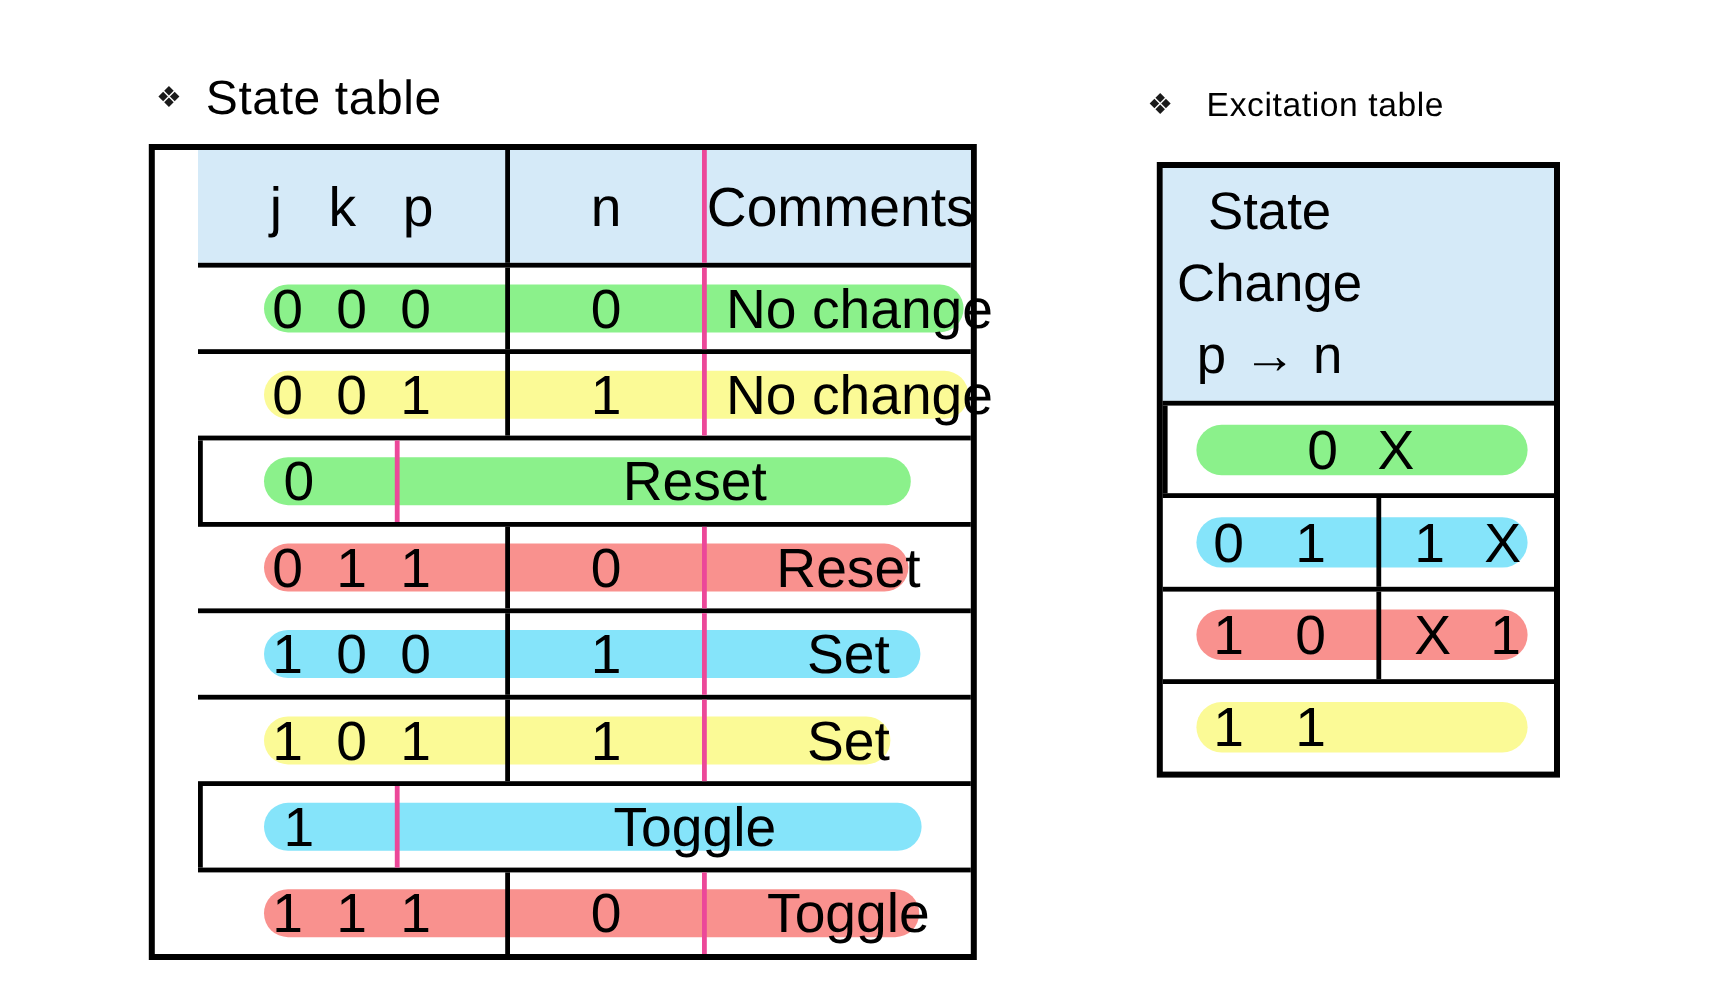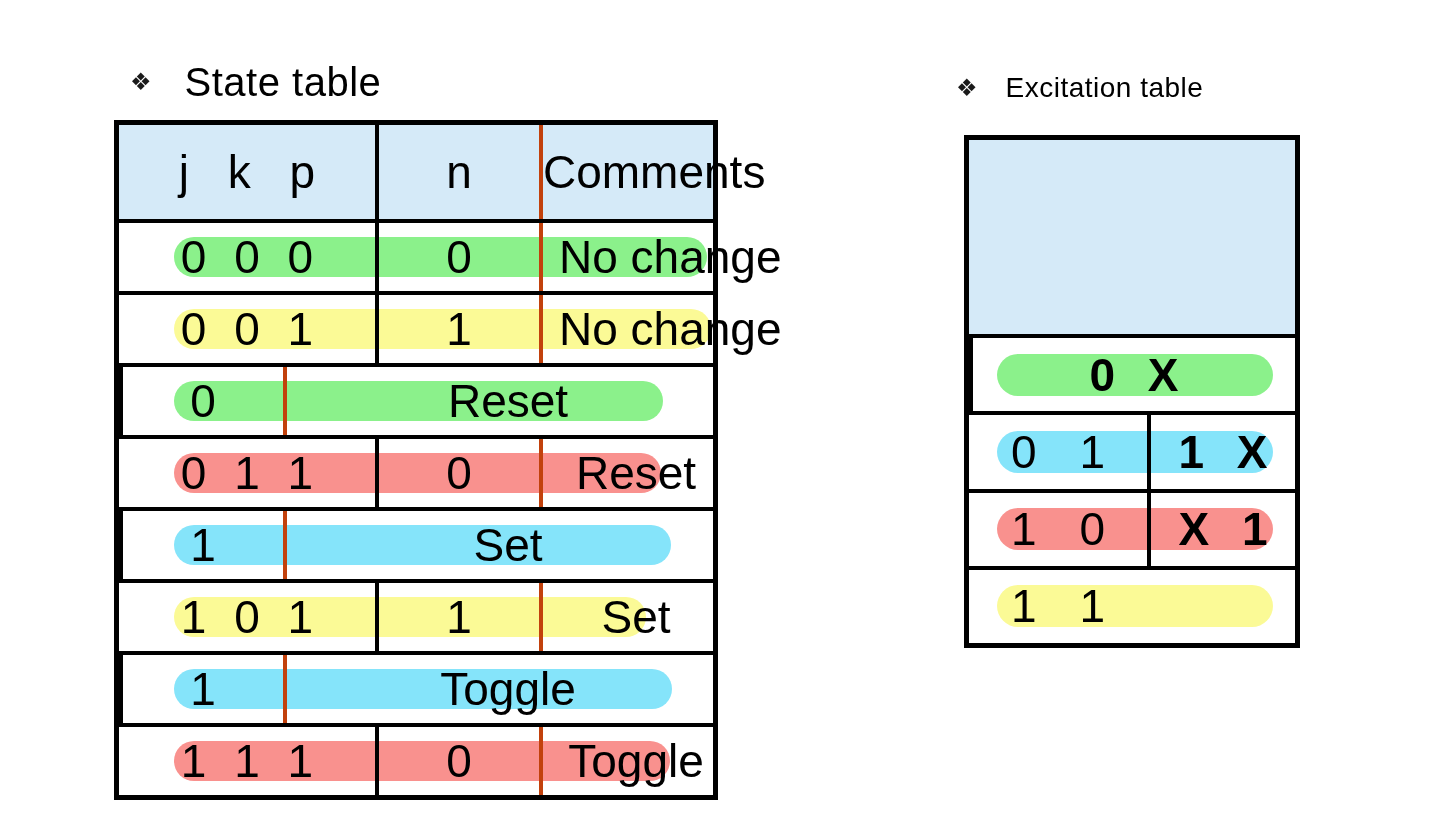--- a/index.html
+++ b/index.html
@@ -5,36 +5,36 @@
   html,body{margin:0;padding:0;}
   body{
     width:1440px;height:821px;position:relative;background:#ffffff;
     font-family:"Liberation Sans","DejaVu Sans",sans-serif;color:#000;
     overflow:hidden;
   }
   .title-row{position:absolute;display:flex;align-items:center;}
   .bullet{font-size:24px;line-height:1;color:#1a1a1a;}
   .title-text{font-size:40px;line-height:1;letter-spacing:0.5px;white-space:pre;}
   #state-title{left:130px;top:62px;}
-  #state-title .title-text{margin-left:33px;}
+  #state-title .title-text{margin-left:20px;}
   #excitation-title{left:956px;top:74px;}
   #excitation-title .title-text{margin-left:28px;font-size:28px;}
 
   .tbl{position:absolute;border:5px solid #000;box-sizing:border-box;
        display:flex;flex-direction:column;background:#fff;}
-  #state-table{left:114px;top:120px;width:604px;height:680px;}
+  #state-table{left:124px;top:120px;width:690px;height:680px;padding-left:36px;}
   #excitation-table{left:964px;top:135px;width:336px;height:513px;}
 
   .thead{flex:0 0 94px;display:flex;}
   .trow{flex:1 1 0;display:flex;border-top:4px solid #000;position:relative;}
   .cell{box-sizing:border-box;display:flex;align-items:center;justify-content:center;
         font-size:46px;position:relative;z-index:1;background:transparent;white-space:pre;}
   .c1{flex:0 0 256px;}
   .c2{flex:0 0 164px;border-left:4px solid #000;}
-  .c3{flex:1 1 0;border-left:4px solid #c2410c;}
+  .c3{flex:1 1 0;border-left:4px solid #ec4899;}
   .thead .c1{word-spacing:26px;}
   .trow .c1{word-spacing:15px;}
   .trow .c3{padding-left:16px;}
 
   .pill{position:absolute;left:55px;top:50%;transform:translateY(-50%);
         height:40px;border-radius:20px;z-index:0;}
   .trow:nth-child(2) .pill{right:6px;}
   .trow:nth-child(3) .pill{right:2px;}
   .trow:nth-child(4) .pill{right:50px;}
   .trow:nth-child(5) .pill{right:52px;}
@@ -46,21 +46,21 @@
   .ehead{flex:0 0 194px;display:flex;}
   .ehc{box-sizing:border-box;padding-top:7px;text-align:center;font-size:44px;}
   .ehc > div{line-height:60px;white-space:pre;}
   .ec1{flex:0 0 178px;}
   .ec2{flex:1 1 0;border-left:4px solid #000;}
   .jk-line{word-spacing:16px;}
   .pn-line{word-spacing:2px;}
   .erow{flex:1 1 0;display:flex;border-top:4px solid #000;position:relative;}
   .erow .cell{font-size:46px;word-spacing:30px;}
   .erow .ec1{display:flex;}
-  .erow .ec2{display:flex;font-weight:bold;}
+  .erow .ec2{display:flex;}
   .erow .cell.ec2{word-spacing:20px;}
   .epill{position:absolute;left:28px;right:22px;top:50%;transform:translateY(-50%);
          height:42px;border-radius:21px;z-index:0;}
 </style>
 </head>
 <body>
 
 <div class="title-row" id="state-title">
   <span class="bullet">❖</span>
   <span class="title-text">State table</span>
@@ -96,20 +96,21 @@
     <div class="cell c3">Reset</div>
   </div>
   <div class="trow">
     <div class="pill" style="background-color: rgb(249, 145, 142);"></div>
     <div class="cell c1">0 1 1</div>
     <div class="cell c2">0</div>
     <div class="cell c3">Reset</div>
   </div>
   <div class="trow">
     <div class="pill" style="background-color: rgb(133, 228, 250);"></div>
+    <div class="cell c1">1 0 0</div>
     <div class="cell c2">1</div>
     <div class="cell c3">Set</div>
   </div>
   <div class="trow">
     <div class="pill" style="background-color: rgb(251, 250, 150);"></div>
     <div class="cell c1">1 0 1</div>
     <div class="cell c2">1</div>
     <div class="cell c3">Set</div>
   </div>
   <div class="trow">
@@ -120,20 +121,25 @@
   <div class="trow">
     <div class="pill" style="background-color: rgb(249, 145, 142);"></div>
     <div class="cell c1">1 1 1</div>
     <div class="cell c2">0</div>
     <div class="cell c3">Toggle</div>
   </div>
 </div>
 
 <div class="tbl" id="excitation-table">
   <div class="ehead" style="background-color: rgb(213, 234, 248);">
+    <div class="ehc ec1">
+      <div>State</div>
+      <div>Change</div>
+      <div class="pn-line">p → n</div>
+    </div>
   </div>
 
   <div class="erow">
     <div class="epill" style="background-color: rgb(139, 241, 139);"></div>
     <div class="cell ec2">0 X</div>
   </div>
   <div class="erow">
     <div class="epill" style="background-color: rgb(133, 228, 250);"></div>
     <div class="cell ec1">0 1</div>
     <div class="cell ec2">1 X</div>

